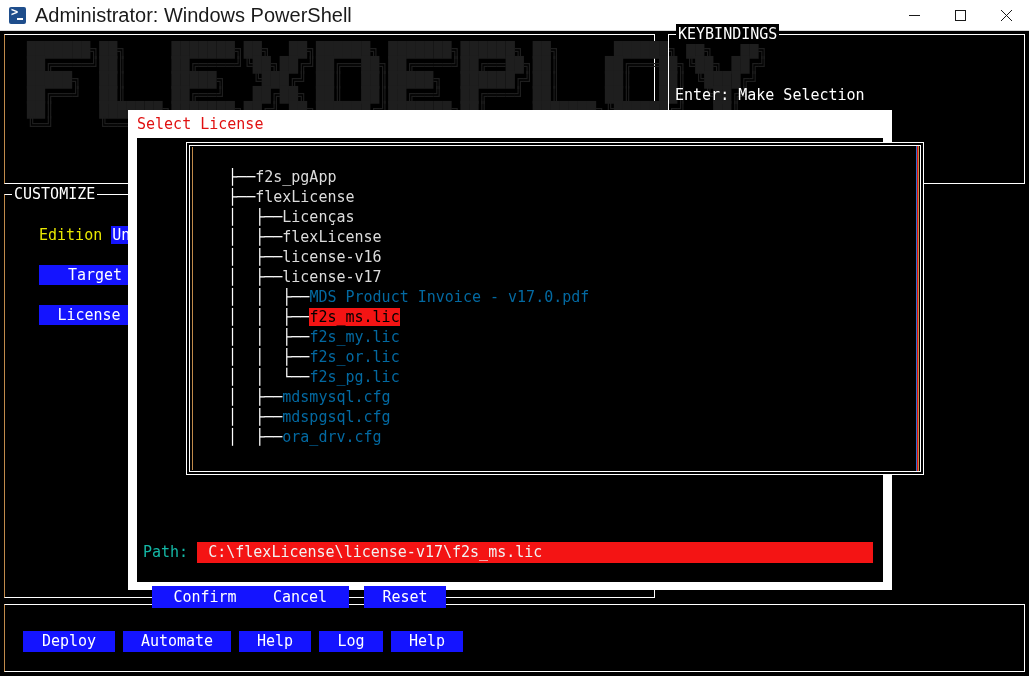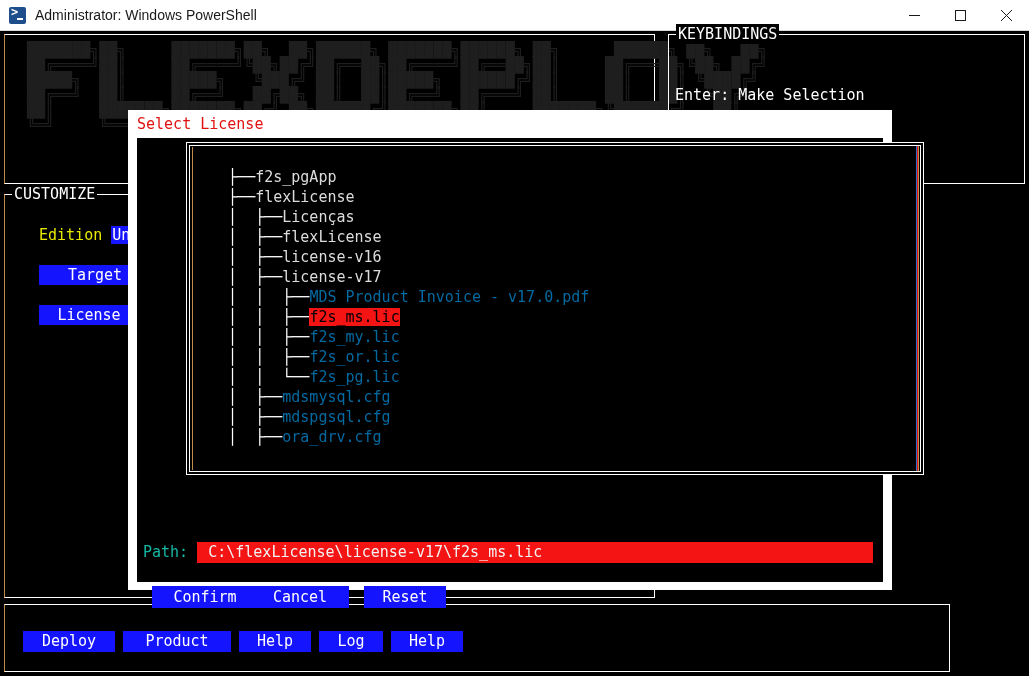--- a/index.html
+++ b/index.html
@@ -40,21 +40,21 @@
     color: #ffffff; font-size: 12px; font-weight: bold;
     font-family: "DejaVu Sans Mono", monospace;
   }
   .ps-icon::after {
     content: "";
     position: absolute; left: 8px; top: 11px;
     width: 6px; height: 2px; background: #ffffff;
   }
   .titlebar-title {
     font-family: "Liberation Sans", sans-serif;
-    font-size: 14px; color: #1a1a1a;
+    font-size: 20px; color: #1a1a1a;
     white-space: nowrap;
   }
   .winbtns { display: flex; height: 30px; flex: 0 0 auto; }
   .winbtn {
     width: 46px; height: 30px;
     display: flex; align-items: center; justify-content: center;
     color: #1a1a1a;
   }
   .winbtn svg { display: block; }
 
@@ -128,21 +128,21 @@
     background: #1414ff;
     color: #ffffff;
     text-align: center;
     white-space: nowrap;
     height: 20px; line-height: 20px;
   }
   #cz-target { left: 34px; top: 70px; width: 130px; }
   #cz-license { left: 34px; top: 110px; width: 100px; }
 
   
-  #bottom-panel { left: 4px; top: 573px; width: 946px; height: 68px; }
+  #bottom-panel { left: 4px; top: 573px; width: 1021px; height: 68px; }
   .bottom-btn {
     position: absolute;
     top: 26px;
     height: 21px; line-height: 21px;
     background: #1414ff; color: #ffffff;
     text-align: center;
     white-space: nowrap;
   }
 
   
@@ -289,21 +289,21 @@
 
     <div class="panel tan-left" id="customize-panel">
       <span class="panel-legend">CUSTOMIZE</span>
       <div class="cz-row" id="cz-edition"><span class="cz-label">Edition</span> <span class="cz-value">Un</span></div>
       <div class="cz-btn" id="cz-target">Target P</div>
       <div class="cz-btn" id="cz-license">License</div>
     </div>
 
     <div class="panel tan-left" id="bottom-panel">
       <div class="bottom-btn" style="left: 18px; width: 92px;">Deploy</div>
-      <div class="bottom-btn" style="left: 118px; width: 108px;">Product</div>
+      <div class="bottom-btn" style="left: 118px; width: 108px;">Automate</div>
       <div class="bottom-btn" style="left: 234px; width: 72px;">Help</div>
       <div class="bottom-btn" style="left: 314px; width: 64px;">Log</div>
       <div class="bottom-btn" style="left: 386px; width: 72px;">Help</div>
     </div>
 
     <div id="dialog">
       <div class="dlg-title">Select License</div>
       <div class="dlg-body">
 
         <div class="tree-box">

